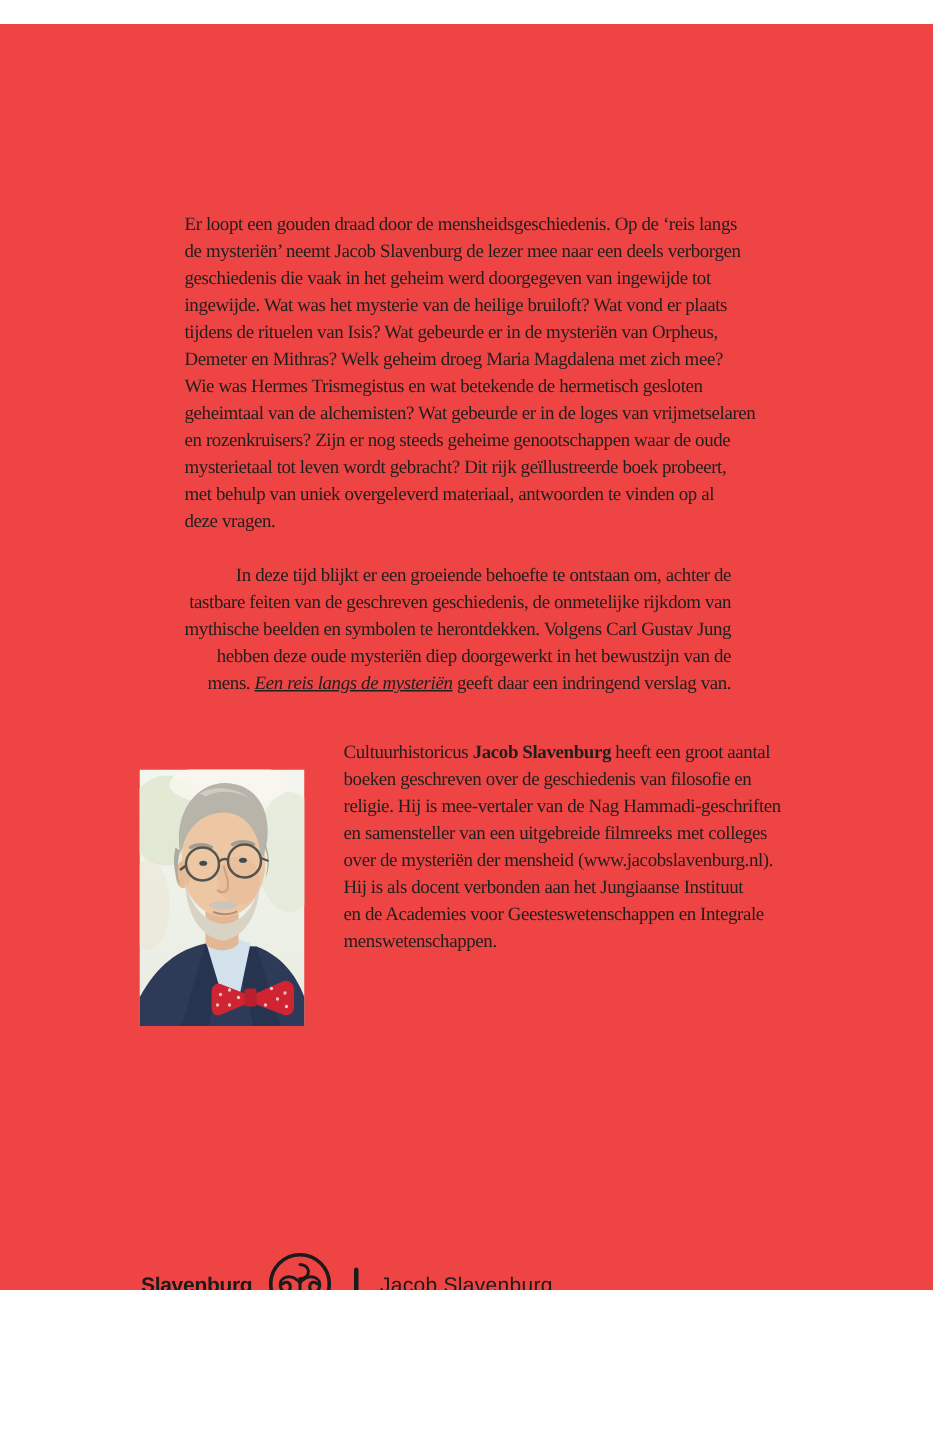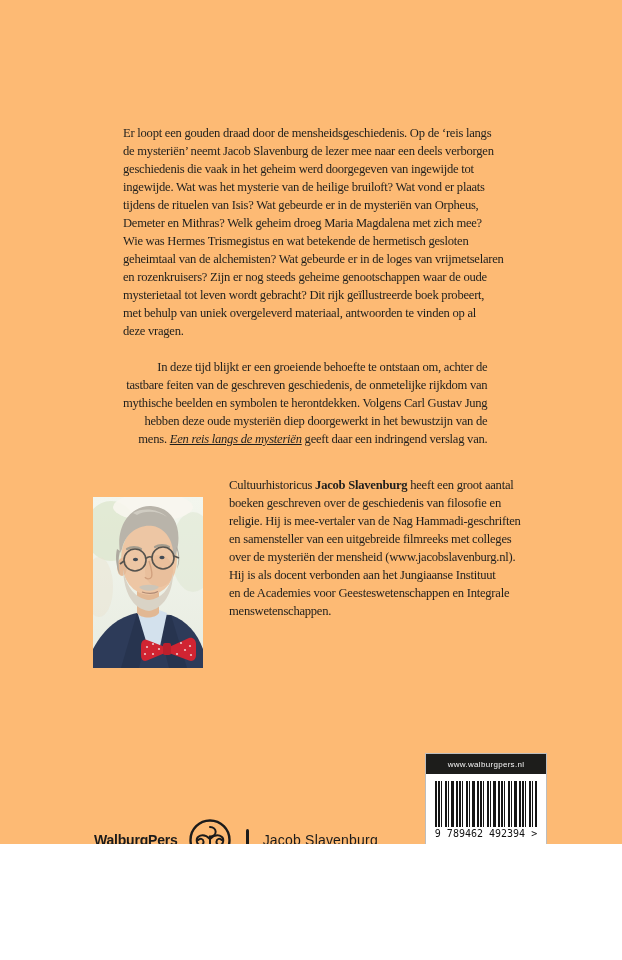--- a/index.html
+++ b/index.html
@@ -1,20 +1,20 @@
 <!DOCTYPE html>
 <html><head>
 <meta charset="utf-8">
 <style>
   html,body{margin:0;padding:0;background:#ffffff;}
   .page{
     position:relative;
     width:622px;height:844px;
-    margin:0 auto;
-    background:#fdba74;
+    margin:16px auto;
+    background:#ef4444;
     overflow:hidden;
     font-family:"Liberation Serif","DejaVu Serif",serif;
     color:#1f1f1d;
   }
   .para{
     position:absolute;
     white-space:pre;
     font-size:12.6px;
     line-height:18px;
     letter-spacing:-0.25px;
@@ -173,38 +173,30 @@
   <div class="para bio"><span>Cultuurhistoricus </span><span class="bold">Jacob Slavenburg</span><span> heeft een groot aantal
 boeken geschreven over de geschiedenis van filosofie en
 religie. Hij is mee-vertaler van de Nag Hammadi-geschriften
 en samensteller van een uitgebreide filmreeks met colleges
 over de mysteriën der mensheid (www.jacobslavenburg.nl).
 Hij is als docent verbonden aan het Jungiaanse Instituut
 en de Academies voor Geesteswetenschappen en Integrale
 menswetenschappen.</span></div>
 
   <div class="footer-brand">
-    <span class="wordmark">WalburgPers</span>
+    <span class="wordmark">Slavenburg</span>
     <span class="logo">
       <svg viewBox="0 0 44 44">
         <circle cx="22" cy="22" r="19.5" fill="none" stroke="#1b1b1b" stroke-width="2.4"></circle>
         <g fill="none" stroke="#1b1b1b" stroke-width="2" stroke-linecap="round">
           <path d="M22 9 C29 9 30 18 22 18.5 L22 35"></path>
           <path d="M22 21 C15 14 7.5 18 9 24 C10.2 28.6 16 28 15.5 23.5 C15.2 20.5 12 20 10.5 22"></path>
           <path d="M22 21 C29 14 36.5 18 35 24 C33.8 28.6 28 28 28.5 23.5 C28.8 20.5 32 20 33.5 22"></path>
           <path d="M22 35 C19 38 15.5 36.5 16 33.5"></path>
         </g>
       </svg>
     </span>
     <span class="divider-bar"></span>
     <span class="imprint-author">Jacob Slavenburg</span>
   </div>
 
-  <div class="barcode">
-    <div class="barcode-header">www.walburgpers.nl</div>
-    <div class="barcode-bars"></div>
-    <div class="barcode-digits-row">
-      <span>9 789462 492394</span>
-      <span>&gt;</span>
-    </div>
-  </div>
 
 </div>
 
 </body></html>

